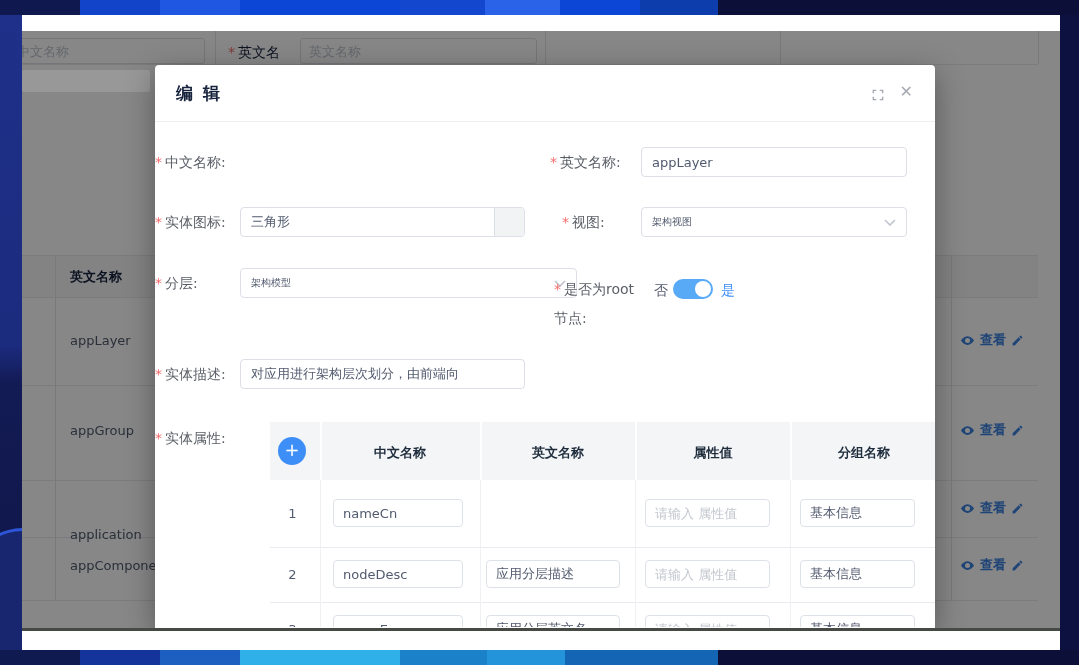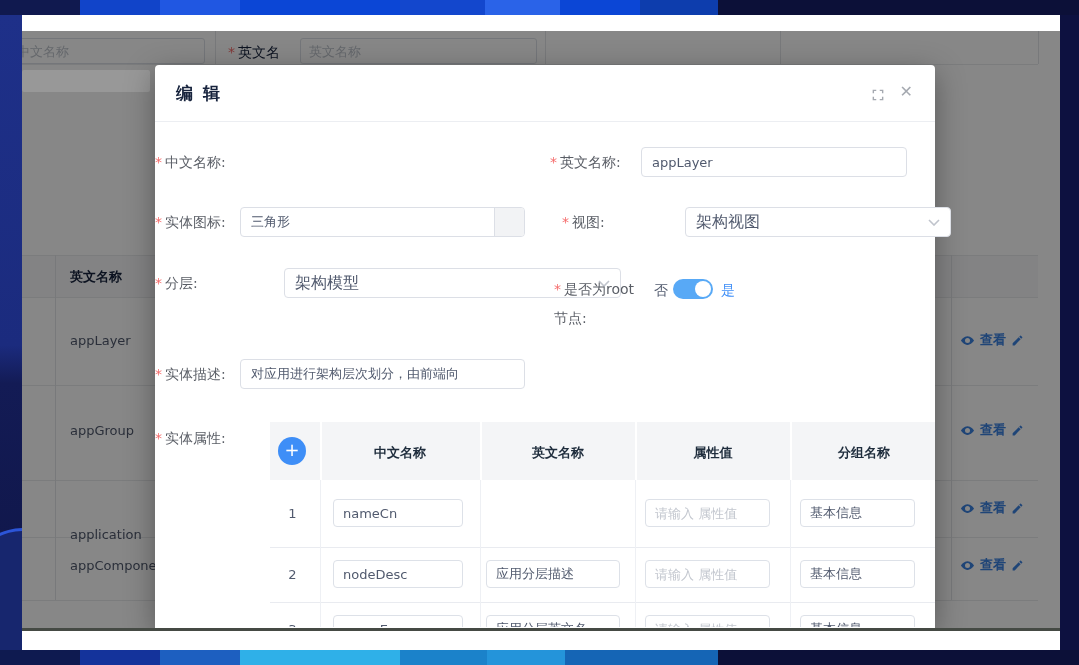--- a/index.html
+++ b/index.html
@@ -71,21 +71,21 @@
   .m-body { position:relative; height:505px; }
 
   .f-label { position:absolute; font-size:14px; color:#5a5e66; text-align:left; }
   .f-input {
     position:absolute; height:30px; border:1px solid #dcdfe6; border-radius:4px; background:#fff;
     font:13px "DejaVu Sans","Liberation Sans",sans-serif; color:#515a6e; padding:0 10px; outline:none;
   }
   .f-input::placeholder { color:#c3c7cf; }
   .f-select {
     position:absolute; height:30px; border:1px solid #dcdfe6; border-radius:4px; background:#fff;
-    display:flex; align-items:center; padding:0 10px; font-size:16px; color:#515a6e; cursor:pointer;margin-left:44px;
+    display:flex; align-items:center; padding:0 10px; font-size:10px; color:#515a6e; cursor:pointer;
   }
   .f-select svg { position:absolute; right:10px; }
   .icon-wrap { position:absolute; height:30px; border:1px solid #dcdfe6; border-radius:4px; background:#fff; display:flex; }
   .icon-wrap .val { flex:1; display:flex; align-items:center; padding:0 10px; font-size:13px; color:#515a6e; }
   .icon-wrap .suffix { width:30px; background:#f2f3f5; border-left:1px solid #dcdfe6; border-radius:0 3px 3px 0; cursor:pointer; }
 
   .root-label { left:399px; top:153px; width:88px; text-align:left; word-break:break-all; line-height:29px; }
   .toggle-off { position:absolute; left:499px; top:160px; font-size:14px; color:#515a6e; }
   .toggle {
     position:absolute; left:518px; top:157px; width:40px; height:20px; border-radius:10px;

